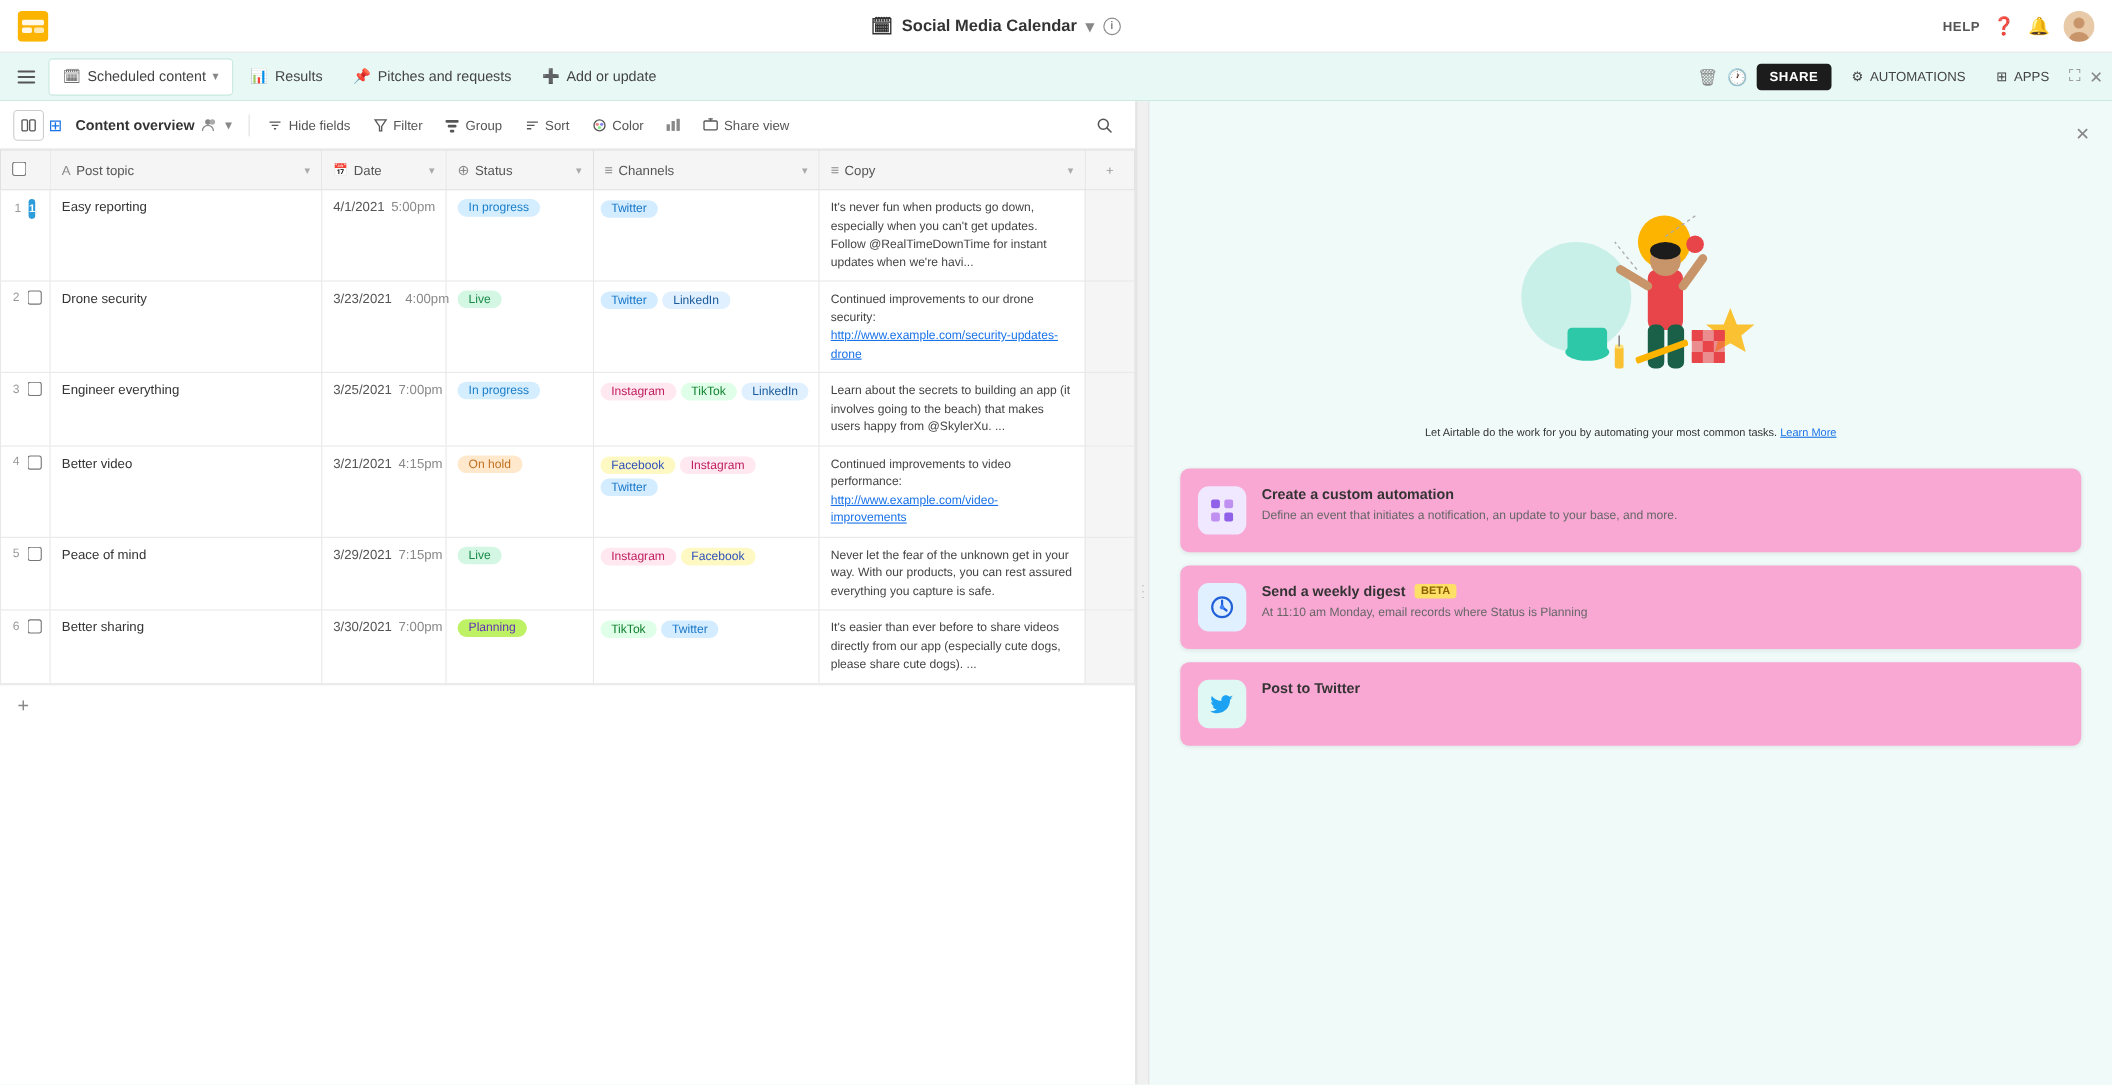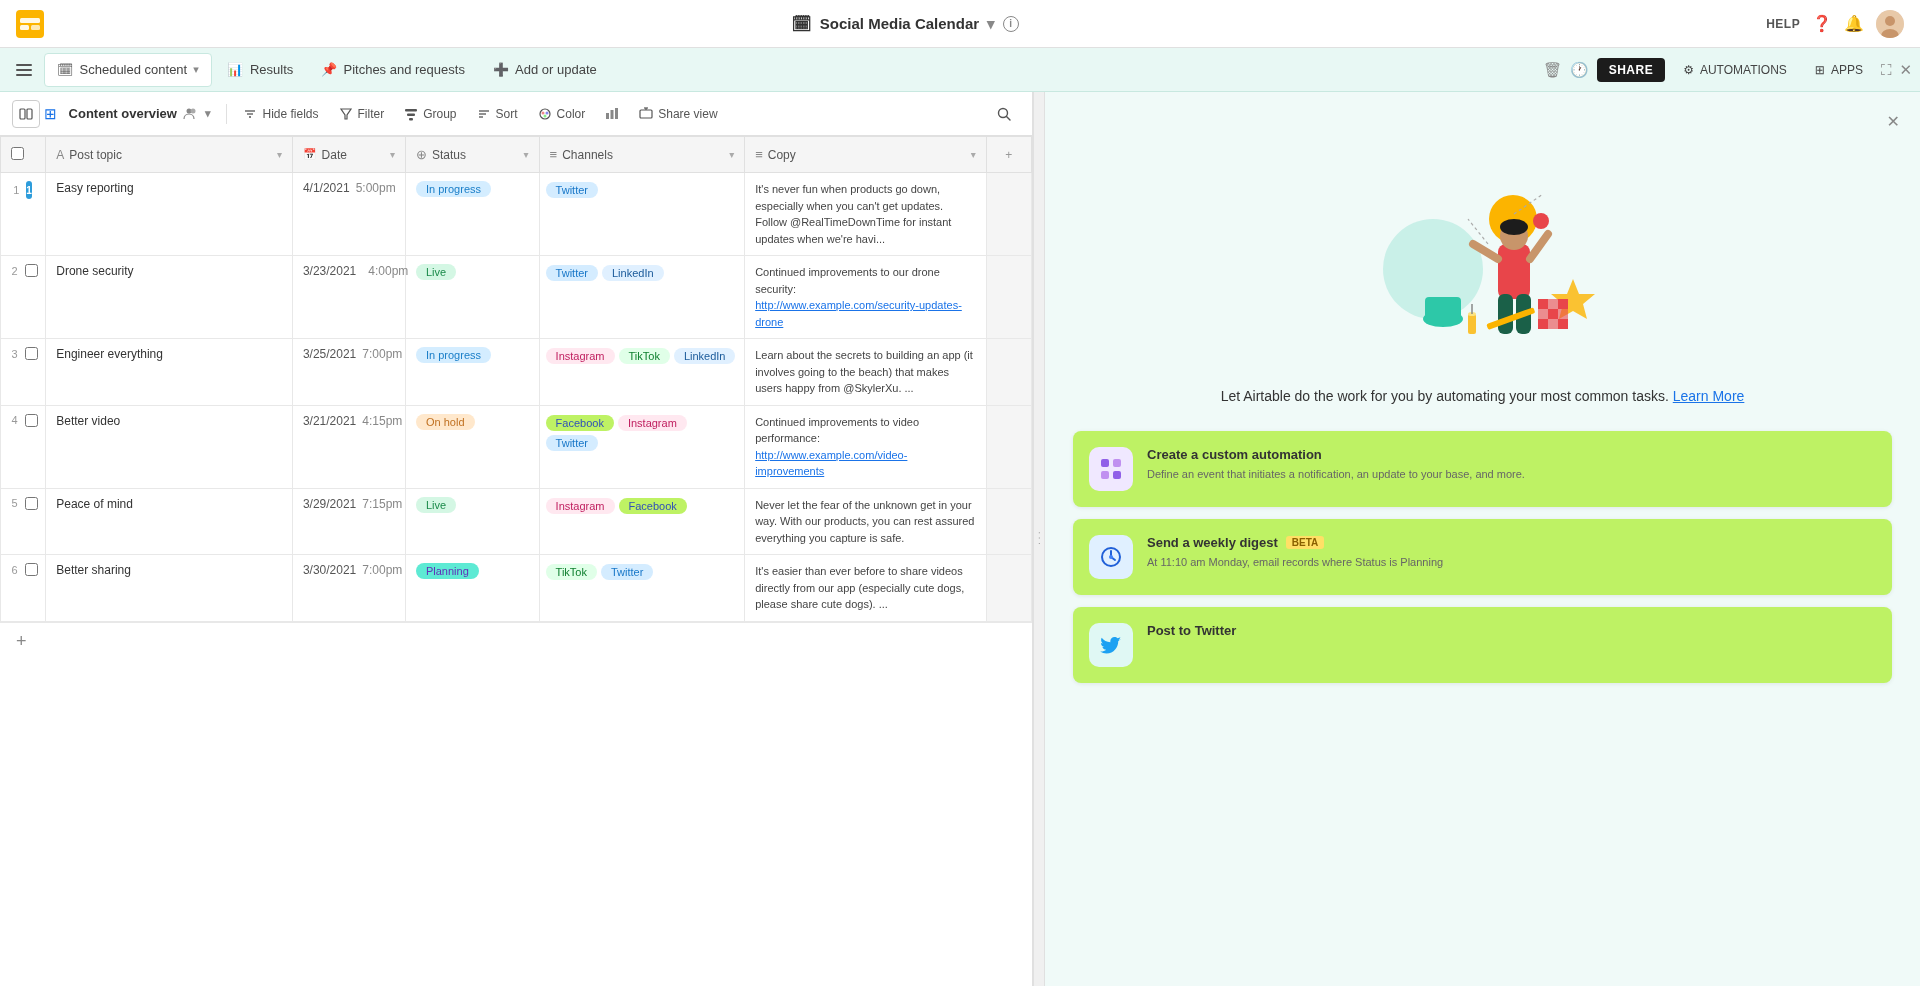--- a/index.html
+++ b/index.html
@@ -58,45 +58,45 @@
     .col-topic { width: 240px; }
     .col-date { width: 110px; }
     .col-status { width: 130px; }
     .col-channels { width: 200px; }
     .col-copy { width: 235px; }
 
     .status-badge { display: inline-block; padding: 2px 10px; border-radius: 12px; font-size: 11px; font-weight: 500; }
     .status-inprogress { background: #d4edff; color: #1a7ec8; }
     .status-live { background: #d4f7e4; color: #1a8a4a; }
     .status-onhold { background: #ffe8cc; color: #c07020; }
-    .status-planning { background: #5eead4; color: #6030b8; }
+    .status-planning { background: #bef264; color: #6030b8; }
 
     .channel-badge { display: inline-block; padding: 2px 10px; border-radius: 12px; font-size: 11px; font-weight: 500; margin: 1px 2px 1px 0; }
     .ch-twitter { background: #d4ecff; color: #1877c8; }
     .ch-linkedin { background: #e0f0ff; color: #1a5a9a; }
     .ch-instagram { background: #ffe8f0; color: #c02060; }
-    .ch-facebook { background: #bef264; color: #3050b8; }
+    .ch-facebook { background: #fef9c3; color: #3050b8; }
     .ch-tiktok { background: #e0ffe8; color: #108030; }
 
     .copy-text { font-size: 11px; color: #444; line-height: 1.5; }
     .copy-link { color: #1a73e8; text-decoration: underline; }
 
     .add-row { display: flex; align-items: center; gap: 8px; padding: 8px 16px; color: #888; font-size: 13px; cursor: pointer; border-top: 1px solid #e8e8e8; }
 
     
     .right-panel { flex: 1; background: #f0faf8; display: flex; flex-direction: column; overflow-y: auto; padding: 20px; }
 
     
     .illus-container { display: flex; justify-content: center; margin-bottom: 16px; }
 
-    .automation-promo { text-align: center; font-size: 14px; color: #333; line-height: 1.6; padding: 0 20px 24px; }
+    .automation-promo { text-align: center; font-size: 10px; color: #333; line-height: 1.6; padding: 0 20px 24px; }
     .automation-promo a { color: #1a73e8; text-decoration: underline; font-weight: 500; }
 
     .automation-cards { display: flex; flex-direction: column; gap: 12px; padding: 0 8px; }
-    .automation-card { display: flex; align-items: flex-start; gap: 14px; background: #bef264; border-radius: 8px; padding: 16px; box-shadow: 0 1px 4px rgba(0,0,0,0.08); }
+    .automation-card { display: flex; align-items: flex-start; gap: 14px; background: #f9a8d4; border-radius: 8px; padding: 16px; box-shadow: 0 1px 4px rgba(0,0,0,0.08); }
     .automation-card-icon { width: 44px; height: 44px; border-radius: 10px; display: flex; align-items: center; justify-content: center; flex-shrink: 0; }
     .icon-purple { background: #f0e8ff; }
     .icon-blue { background: #e0f0ff; }
     .icon-teal { background: #e0f8f4; }
     .automation-card-text h4 { font-size: 13px; font-weight: 600; color: #333; margin-bottom: 4px; display: flex; align-items: center; gap: 8px; }
     .automation-card-text p { font-size: 11px; color: #666; line-height: 1.5; }
     .beta-badge { background: #ffe066; color: #8a6000; font-size: 10px; font-weight: 700; padding: 1px 6px; border-radius: 3px; }
 
     .hamburger { display: flex; flex-direction: column; gap: 3px; cursor: pointer; }
     .hamburger span { width: 16px; height: 2px; background: #555; border-radius: 1px; }

